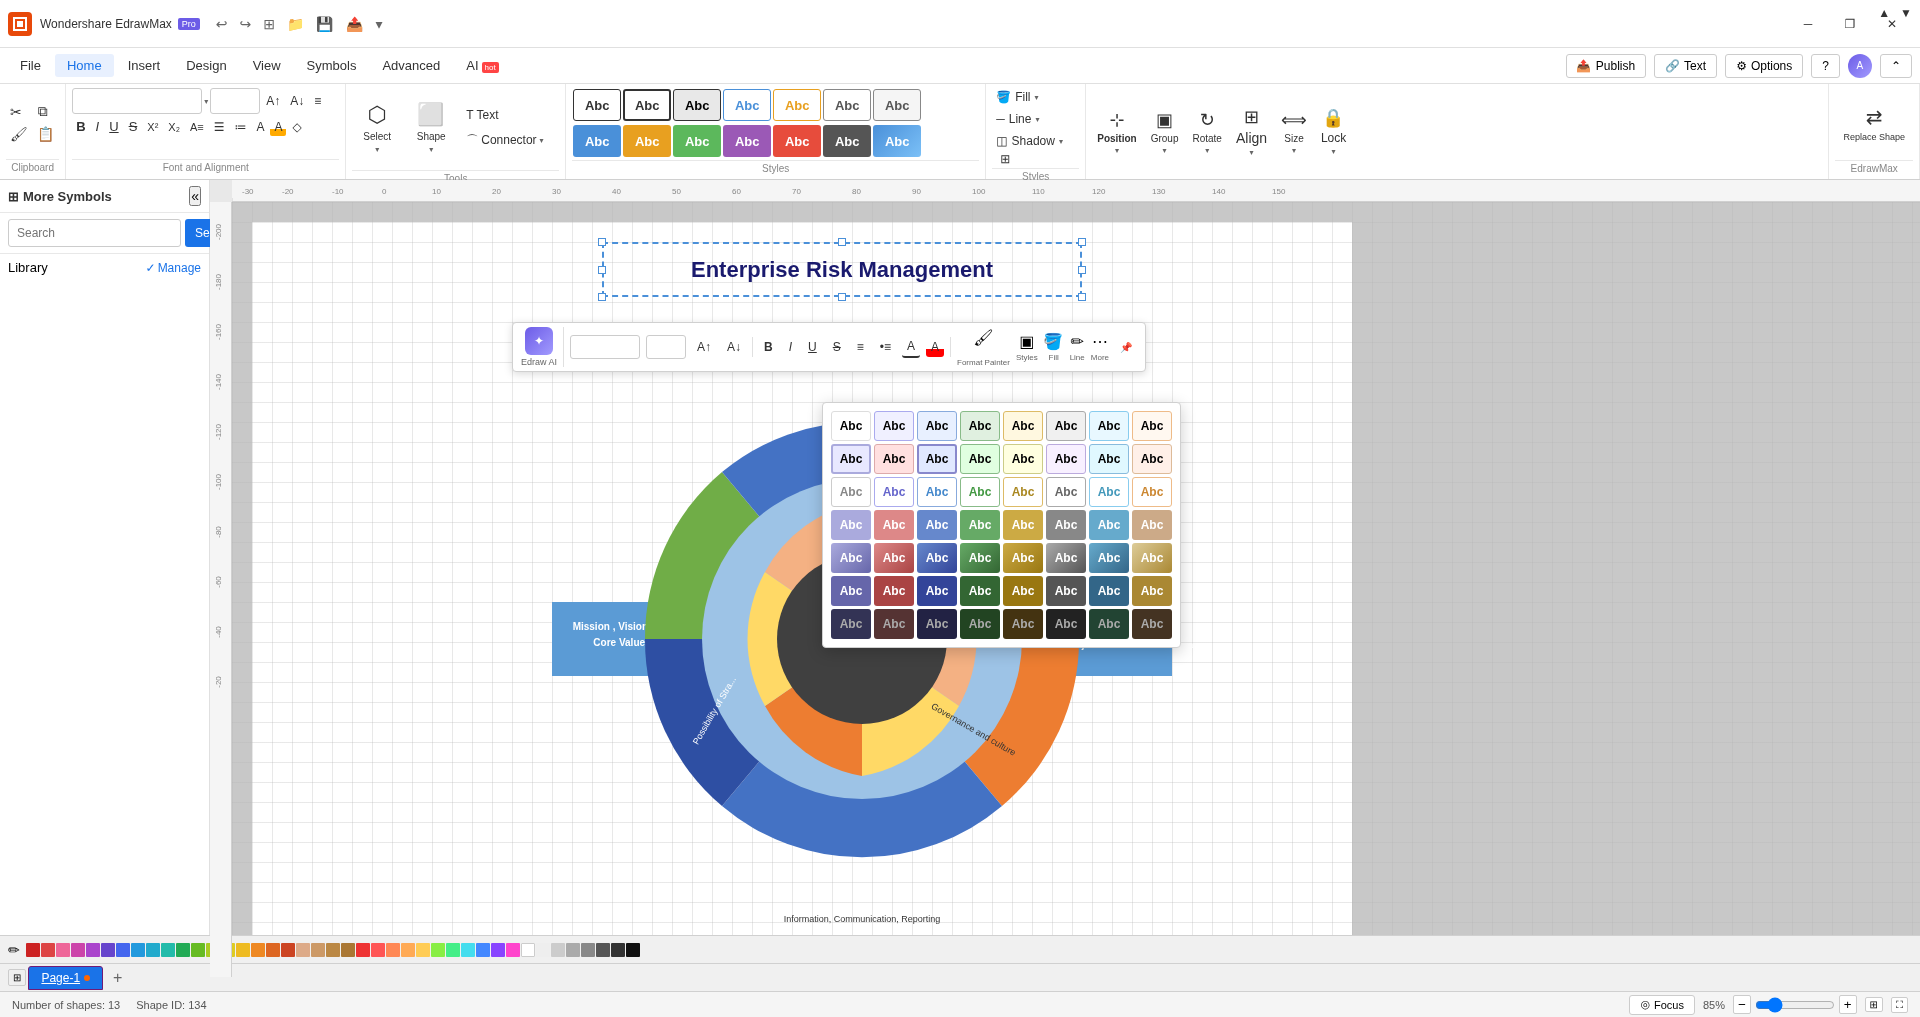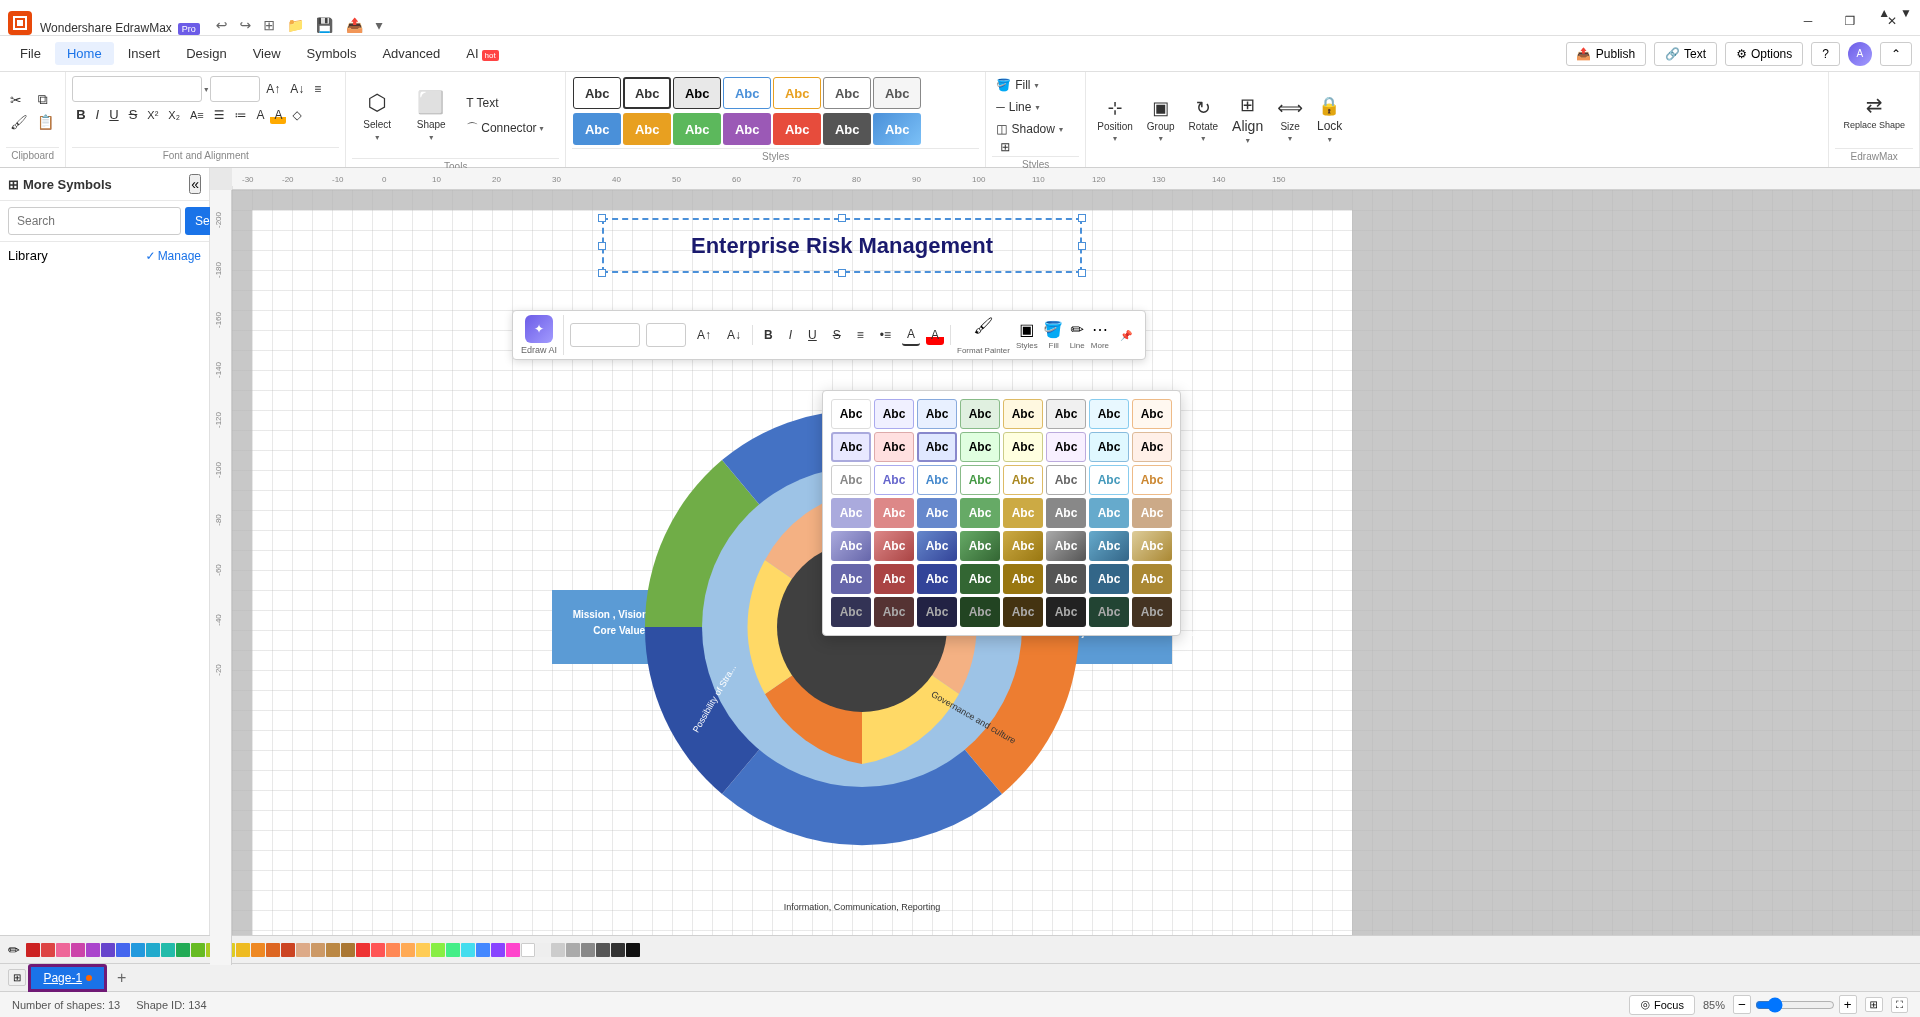--- a/index.html
+++ b/index.html
@@ -1,23 +1,23 @@
 <!DOCTYPE html>
 <html><head>
   <meta charset="utf-8">
   <style>
     * { box-sizing: border-box; margin: 0; padding: 0; }
     body { font-family: 'Segoe UI', Arial, sans-serif; font-size: 12px; background: #f0f0f0; overflow: hidden; width: 1920px; height: 1017px; }
 
     
     #title-bar {
-      height: 36px;
+      height: 48px;
       background: #fff;
       display: flex;
-      align-items: flex-end;
+      align-items: center;
       padding: 0 8px;
       border-bottom: 1px solid #e0e0e0;
     }
     #title-bar .app-logo {
       width: 24px; height: 24px;
       background: #e8490a;
       border-radius: 4px;
       display: flex; align-items: center; justify-content: center;
       color: white; font-size: 10px; font-weight: bold;
       margin-right: 8px;
@@ -298,21 +298,21 @@
       height: 30px;
       background: #f5f5f5;
       border-top: 1px solid #d0d0d0;
       display: flex;
       align-items: center;
       padding: 0 8px;
       gap: 2px;
     }
     .tab-item {
       padding: 4px 12px;
-      border: 3px solid #701a75;
+      border: 1px solid #701a75;
       border-radius: 3px 3px 0 0;
       cursor: pointer;
       font-size: 12px;
       background: white;
       display: flex; align-items: center; gap: 4px; text-decoration: underline;
     }
     .tab-item.active { background: #1a73e8; color: white; }
     .tab-add { padding: 4px 8px; cursor: pointer; font-size: 16px; color: #666; }
 
     
@@ -532,21 +532,21 @@
     <div style="display:flex;flex-direction:column;gap:2px;margin-left:4px;">
       <button class="ribbon-btn-sm">⊞</button>
     </div>
     <div class="ribbon-group-label" style="font-size:10px;color:#888;margin-top:auto;padding-top:2px;border-top:1px solid #e8e8e8;">Styles</div>
   </div>
 
   <div class="ribbon-group" style="min-width:320px;flex:1;">
     <div class="ribbon-group-content" style="gap:4px;flex-wrap:wrap;">
       <button class="ribbon-btn">
         <span style="font-size:18px;">⊹</span>
-        <span style="font-size:10px;">Position</span>
+        <span style="font-size:10px;font-weight:bold;">Position</span>
         <span class="dd-arrow">▾</span>
       </button>
       <button class="ribbon-btn">
         <span style="font-size:18px;">▣</span>
         <span style="font-size:10px;">Group</span>
         <span class="dd-arrow">▾</span>
       </button>
       <button class="ribbon-btn">
         <span style="font-size:18px;">↻</span>
         <span style="font-size:10px;">Rotate</span>
@@ -648,21 +648,21 @@
       </svg>
     </div>
 
     <div class="canvas-content">
       <div class="grid-bg"></div>
 
       <div class="canvas-white">
         <div class="grid-bg"></div>
       </div>
 
-      <div style="position:absolute;top:28px;left:370px;width:480px;height:55px;">
+      <div style="position:absolute;top:40px;left:370px;width:480px;height:55px;">
 
         <div style="position:absolute;top:0;left:0;right:0;bottom:0;border:2px dashed #4a90d9;"></div>
 
         <div style="position:absolute;top:-4px;left:-4px;width:8px;height:8px;background:white;border:1px solid #4a90d9;"></div>
         <div style="position:absolute;top:-4px;left:50%;transform:translateX(-50%);width:8px;height:8px;background:white;border:1px solid #4a90d9;"></div>
         <div style="position:absolute;top:-4px;right:-4px;width:8px;height:8px;background:white;border:1px solid #4a90d9;"></div>
         <div style="position:absolute;top:50%;transform:translateY(-50%);left:-4px;width:8px;height:8px;background:white;border:1px solid #4a90d9;"></div>
         <div style="position:absolute;top:50%;transform:translateY(-50%);right:-4px;width:8px;height:8px;background:white;border:1px solid #4a90d9;"></div>
         <div style="position:absolute;bottom:-4px;left:-4px;width:8px;height:8px;background:white;border:1px solid #4a90d9;"></div>
         <div style="position:absolute;bottom:-4px;left:50%;transform:translateX(-50%);width:8px;height:8px;background:white;border:1px solid #4a90d9;"></div>

